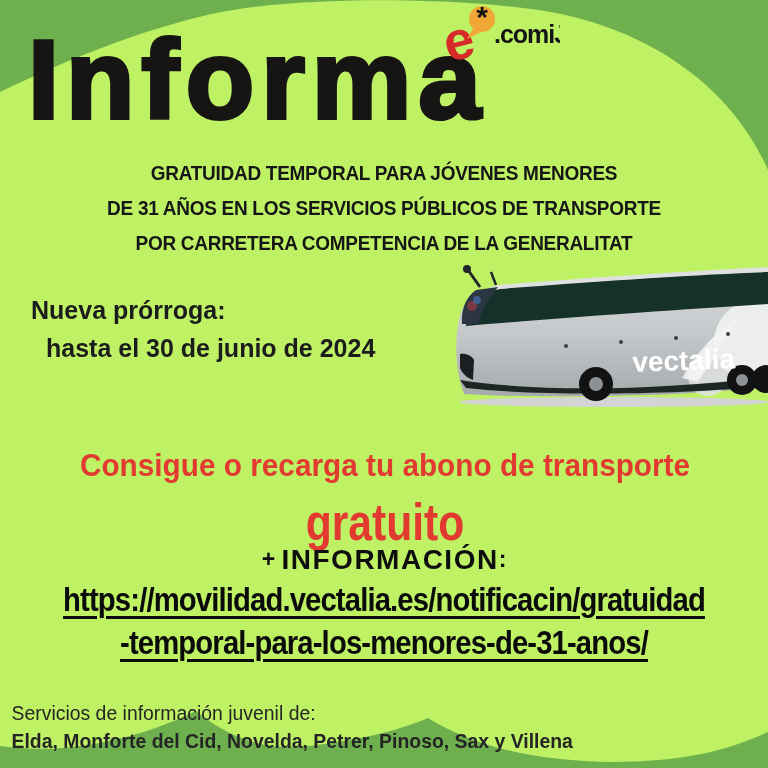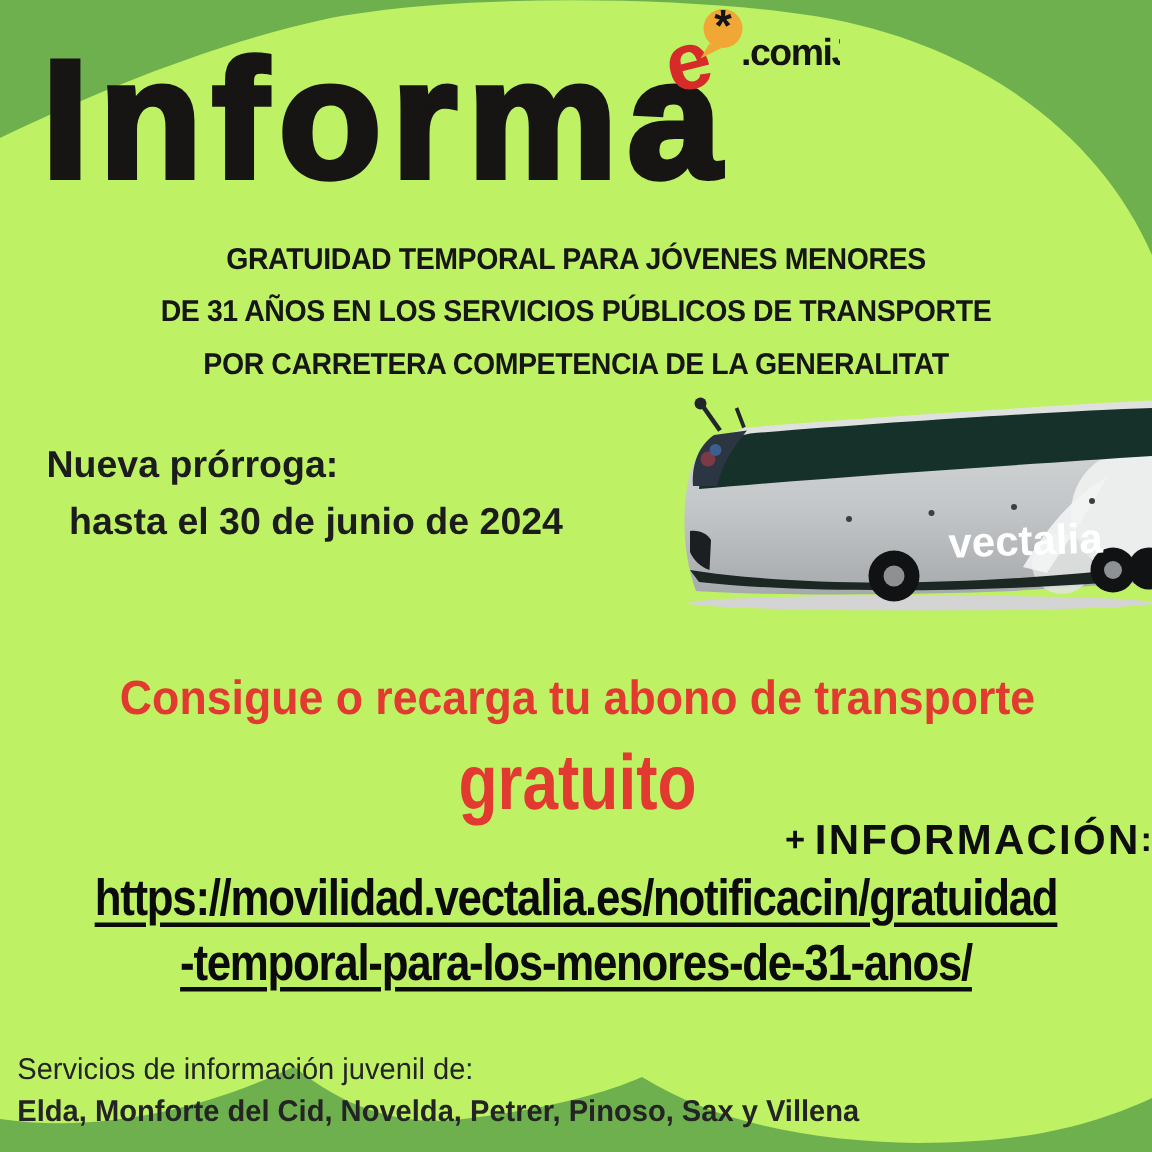--- a/index.html
+++ b/index.html
@@ -90,21 +90,21 @@
     margin-left: 35px;
   }
   .promo-line { font-size: 32px; line-height: 34px; transform: scaleX(0.93); transform-origin: 50% 50%; white-space: nowrap; }
   .promo-highlight { margin-top: 14px; font-size: 52px; line-height: 52px; transform: scaleX(0.82); transform-origin: 50% 50%; }
 
   .info-heading {
     position: absolute;
     top: 544px;
     left: 0;
     width: 768px;
-    text-align: right;
+    text-align: center;
     color: #0e0e0e;
     z-index: 2;
   }
   .info-plus { font-size: 23px; font-weight: bold; vertical-align: 2px; }
   .info-label { font-size: 28px; font-weight: bold; letter-spacing: 1.5px; }
   .info-colon { font-size: 23px; font-weight: bold; vertical-align: 2px; }
 
   .info-url {
     position: absolute;
     top: 578px;

